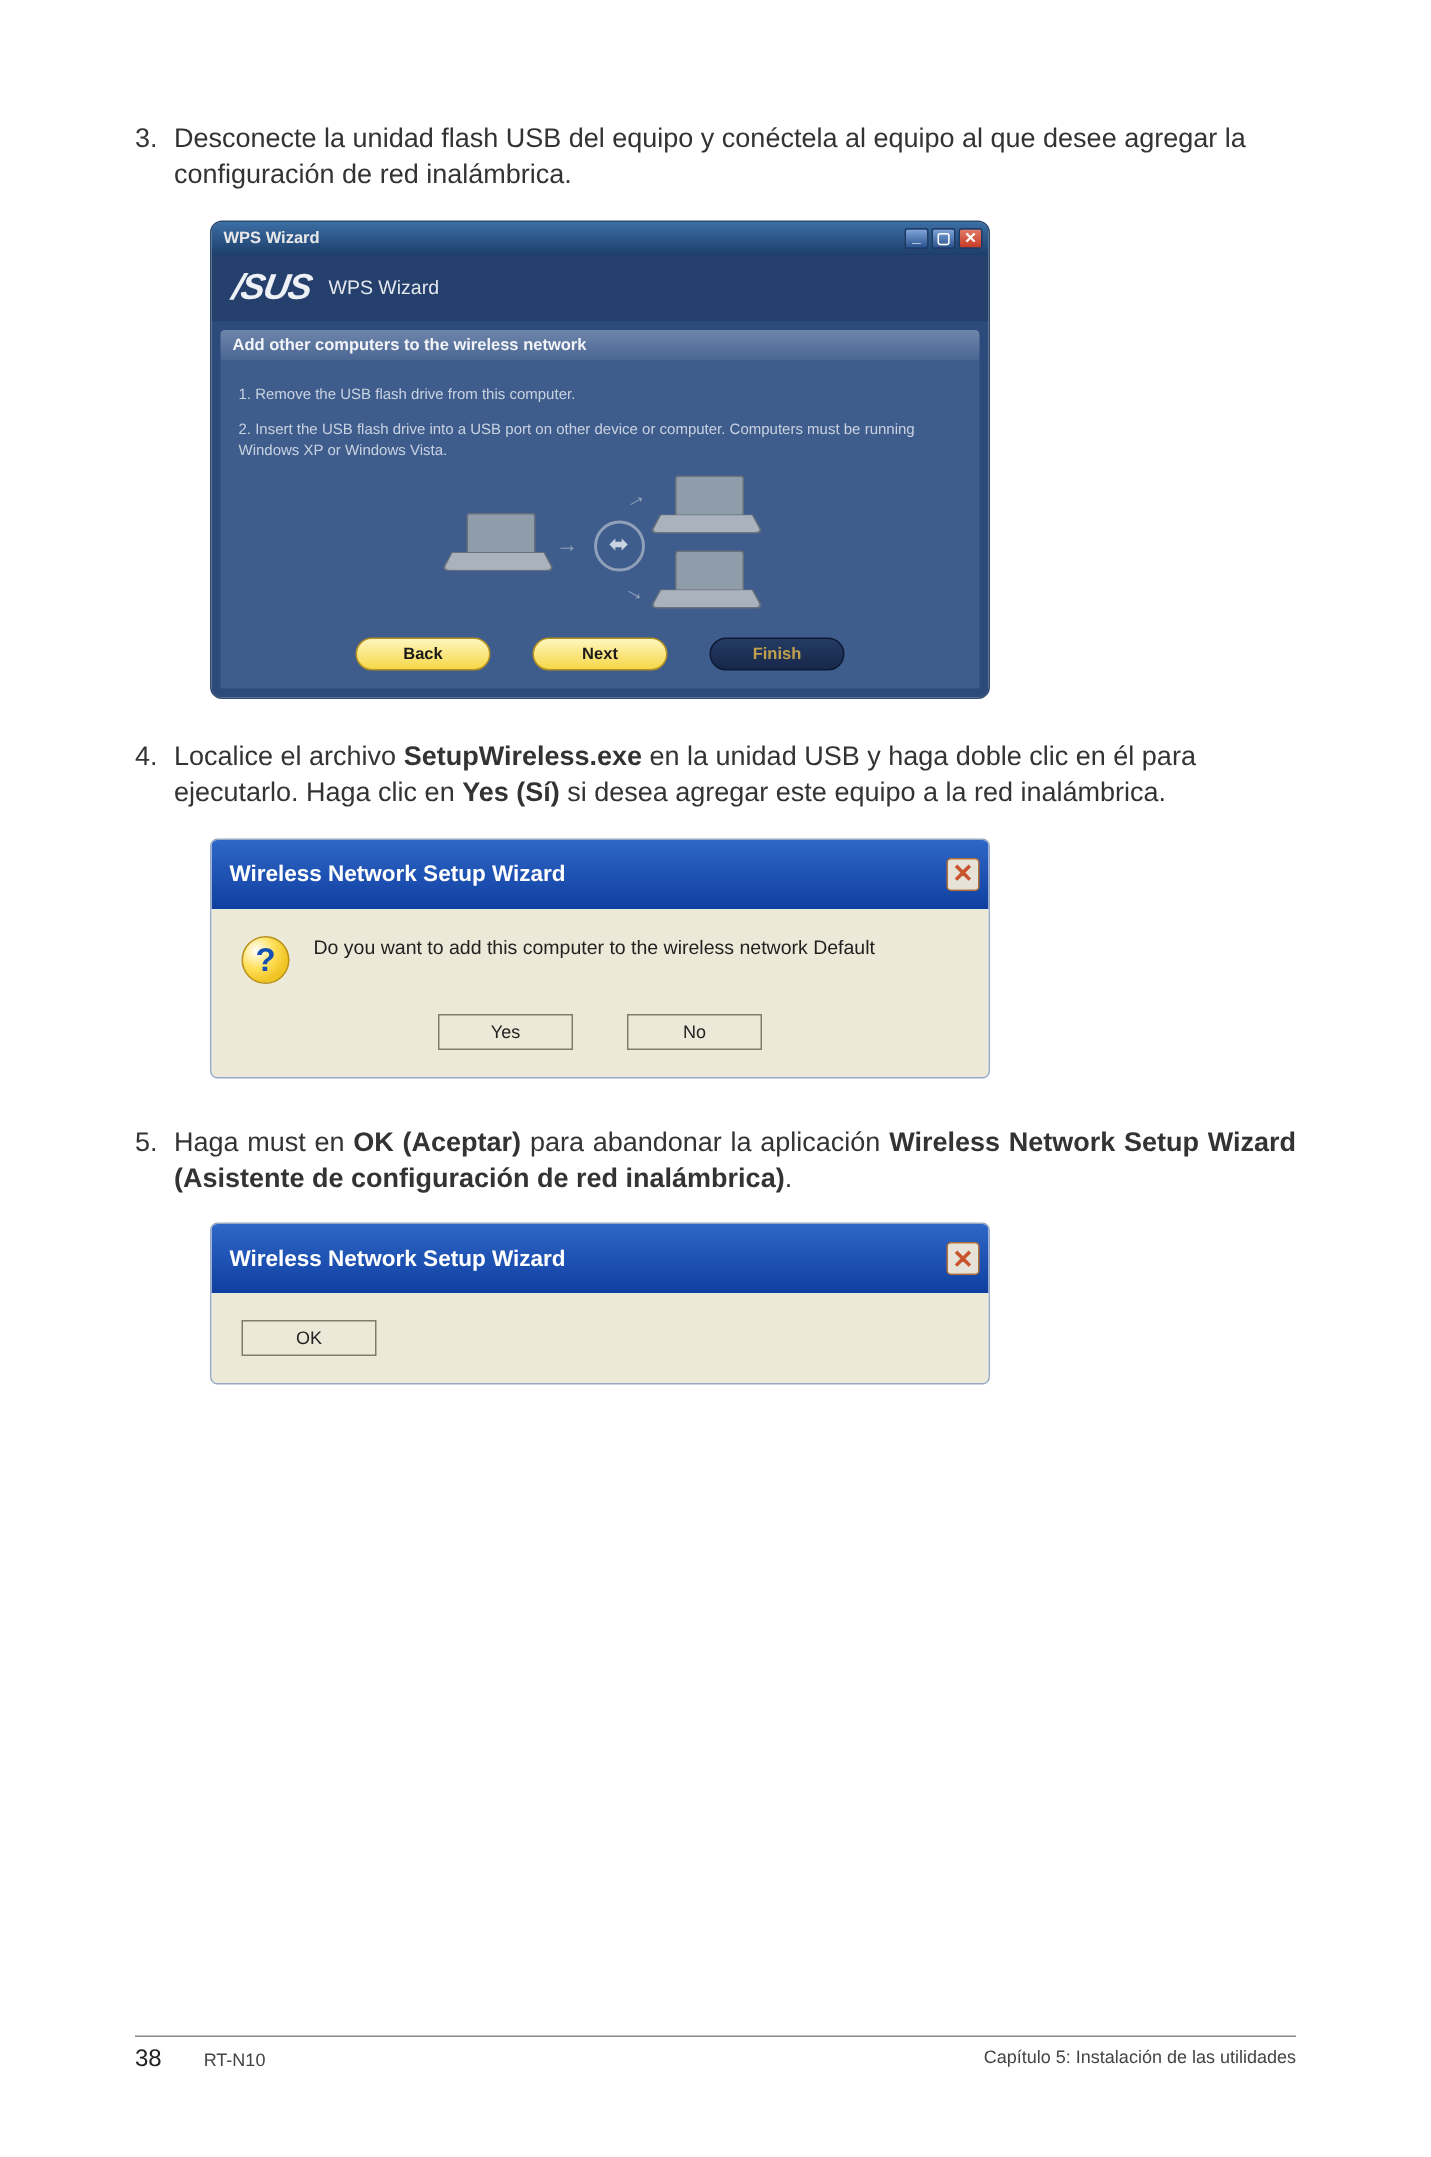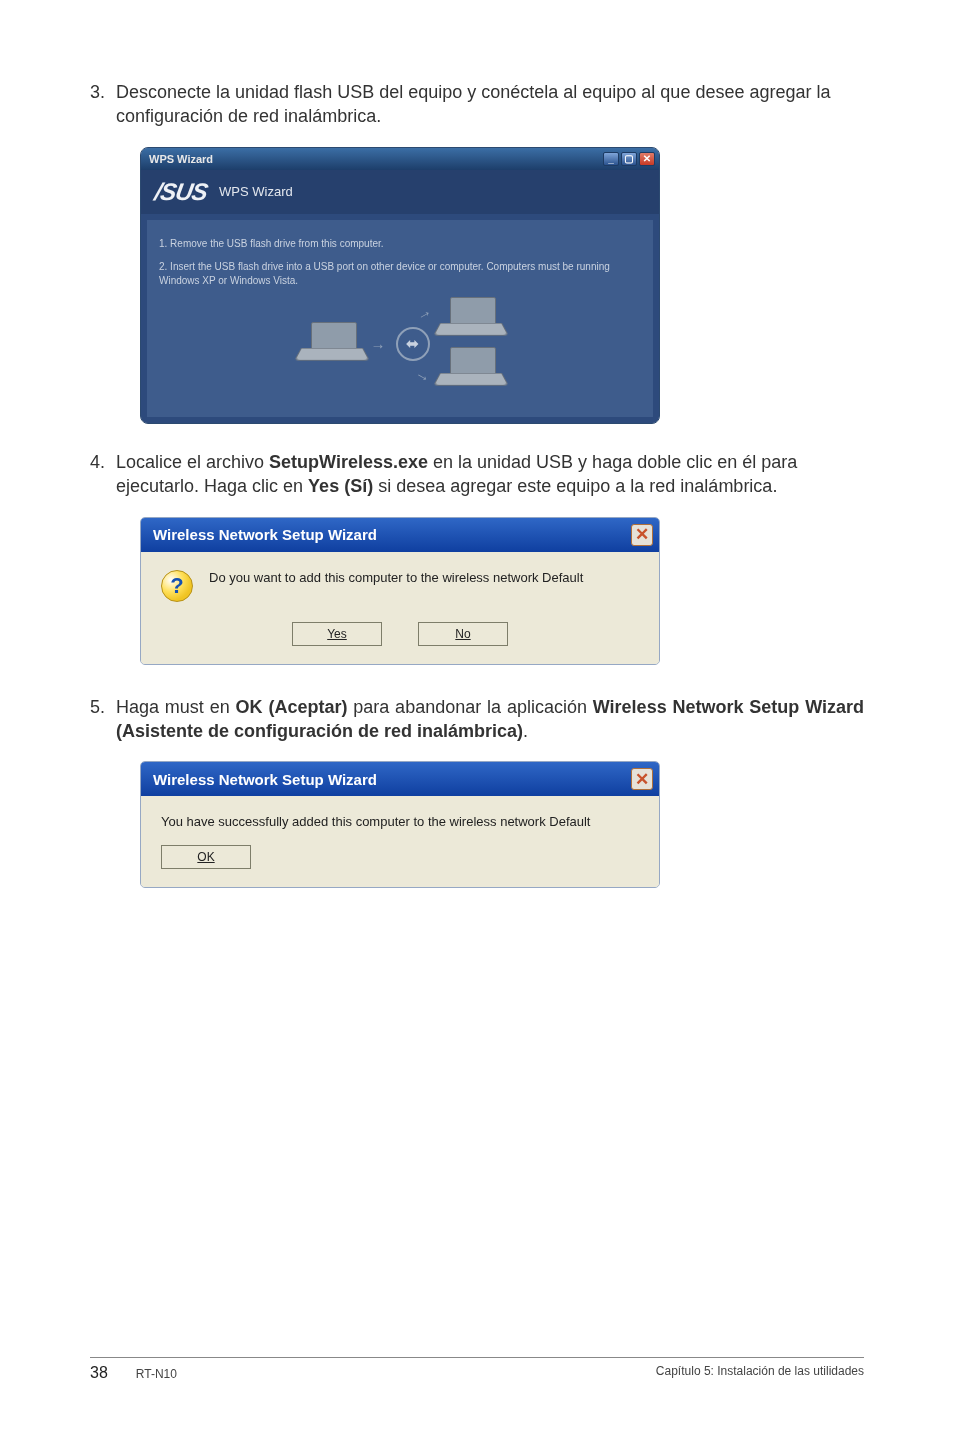--- a/index.html
+++ b/index.html
@@ -159,21 +159,21 @@
   .dialog {
     margin: 10px 0 30px 50px;
     border: 1px solid #96a8c4;
     border-radius: 5px;
     overflow: hidden;
     box-shadow: 0 0 0 2px #cbd6e6 inset;
   }
   .dialog.small1 { width: 520px; }
   .dialog.small2 { width: 520px; }
   .dialog-titlebar {
-    height: 34px;
+    height: 46px;
     background: linear-gradient(#2f67c6, #0f3fa0);
     display:flex; align-items:center; justify-content:space-between;
     padding: 0 6px 0 12px;
   }
   .dialog-title {
     color:#fff; font-weight:bold; font-size:15px;
     font-family: "Trebuchet MS", Arial, sans-serif;
   }
   .dialog-close {
     width: 22px; height: 22px;
@@ -191,21 +191,21 @@
   .dlg-row1 {
     display:flex; align-items:flex-start; gap:16px; margin-bottom:20px;
   }
   .qicon {
     width: 32px; height: 32px; border-radius:50%;
     background: radial-gradient(circle at 30% 30%, #fff, #ffe05a 40%, #f0c423 70%);
     border: 1px solid #b79117;
     display:flex; align-items:center; justify-content:center;
     color:#1551b3; font-size:22px; font-weight:bold;
   }
-  .dlg-btns { display:flex; justify-content:center; gap:36px;text-decoration:underline; }
+  .dlg-btns { display:flex; justify-content:center; gap:36px; }
   .dlg-btns.single { justify-content: flex-start; }
   .dlg-btn {
     width: 90px; height: 24px;
     background:#ece9d8;
     border:1px solid #7e7e6a;
     font-size:12px;
     display:flex; align-items:center; justify-content:center;
     color:#222;
   }
   .just { text-align: justify; }
@@ -237,38 +237,50 @@
       <div class="winbtn">_</div>
       <div class="winbtn">▢</div>
       <div class="winbtn close">✕</div>
     </div>
   </div>
   <div class="asus-band">
     <span class="asus-logo">/SUS</span>
     <span class="wps-label">WPS Wizard</span>
   </div>
   <div class="wps-body">
+    <div class="wps-heading">Add other computers to the wireless network</div>
     <div class="wps-content">
       <p>1. Remove the USB flash drive from this computer.</p>
       <p>2. Insert the USB flash drive into a USB port on other device or computer. Computers must be running Windows XP or Windows Vista.</p>
 
       <div class="laptop-row">
         <div class="laptop"></div>
         <span class="arrow">→</span>
         <div class="usb-circ">
             <span>⬌</span>
           </div>
         <div class="right-pair">
           <span class="arrow up">→</span>
           <div class="laptop"></div>
           <span class="arrow down">→</span>
           <div class="laptop"></div>
         </div>
       </div>
 
+      <div class="wiz-buttons">
+        <div class="wiz-btn yellow">
+            <span>Back</span>
+          </div>
+        <div class="wiz-btn yellow">
+            <span>Next</span>
+          </div>
+        <div class="wiz-btn blue">
+            <span>Finish</span>
+          </div>
+      </div>
     </div>
   </div>
 </div>
 
 <div class="step">
   <div class="num">4.</div>
   <div class="txt">
     <span>Localice el archivo </span><b>SetupWireless.exe</b><span> en la unidad USB y haga doble clic en él para ejecutarlo. Haga clic en </span><b>Yes (Sí)</b><span> si desea agregar este equipo a la red inalámbrica.</span>
   </div>
 </div>
@@ -306,21 +318,20 @@
 </div>
 
 <div class="dialog small2">
   <div class="dialog-titlebar">
     <span class="dialog-title">Wireless Network Setup Wizard</span>
     <div class="dialog-close">
         <span>✕</span>
       </div>
   </div>
   <div class="dialog-body">
-    <div style="margin-bottom:16px;">You have successfully added this computer to the wireless network Default</div>
     <div class="dlg-btns single">
       <div class="dlg-btn">
           <span>OK</span>
         </div>
     </div>
   </div>
 </div>
 
 <div class="footer">
   <div class="left">

